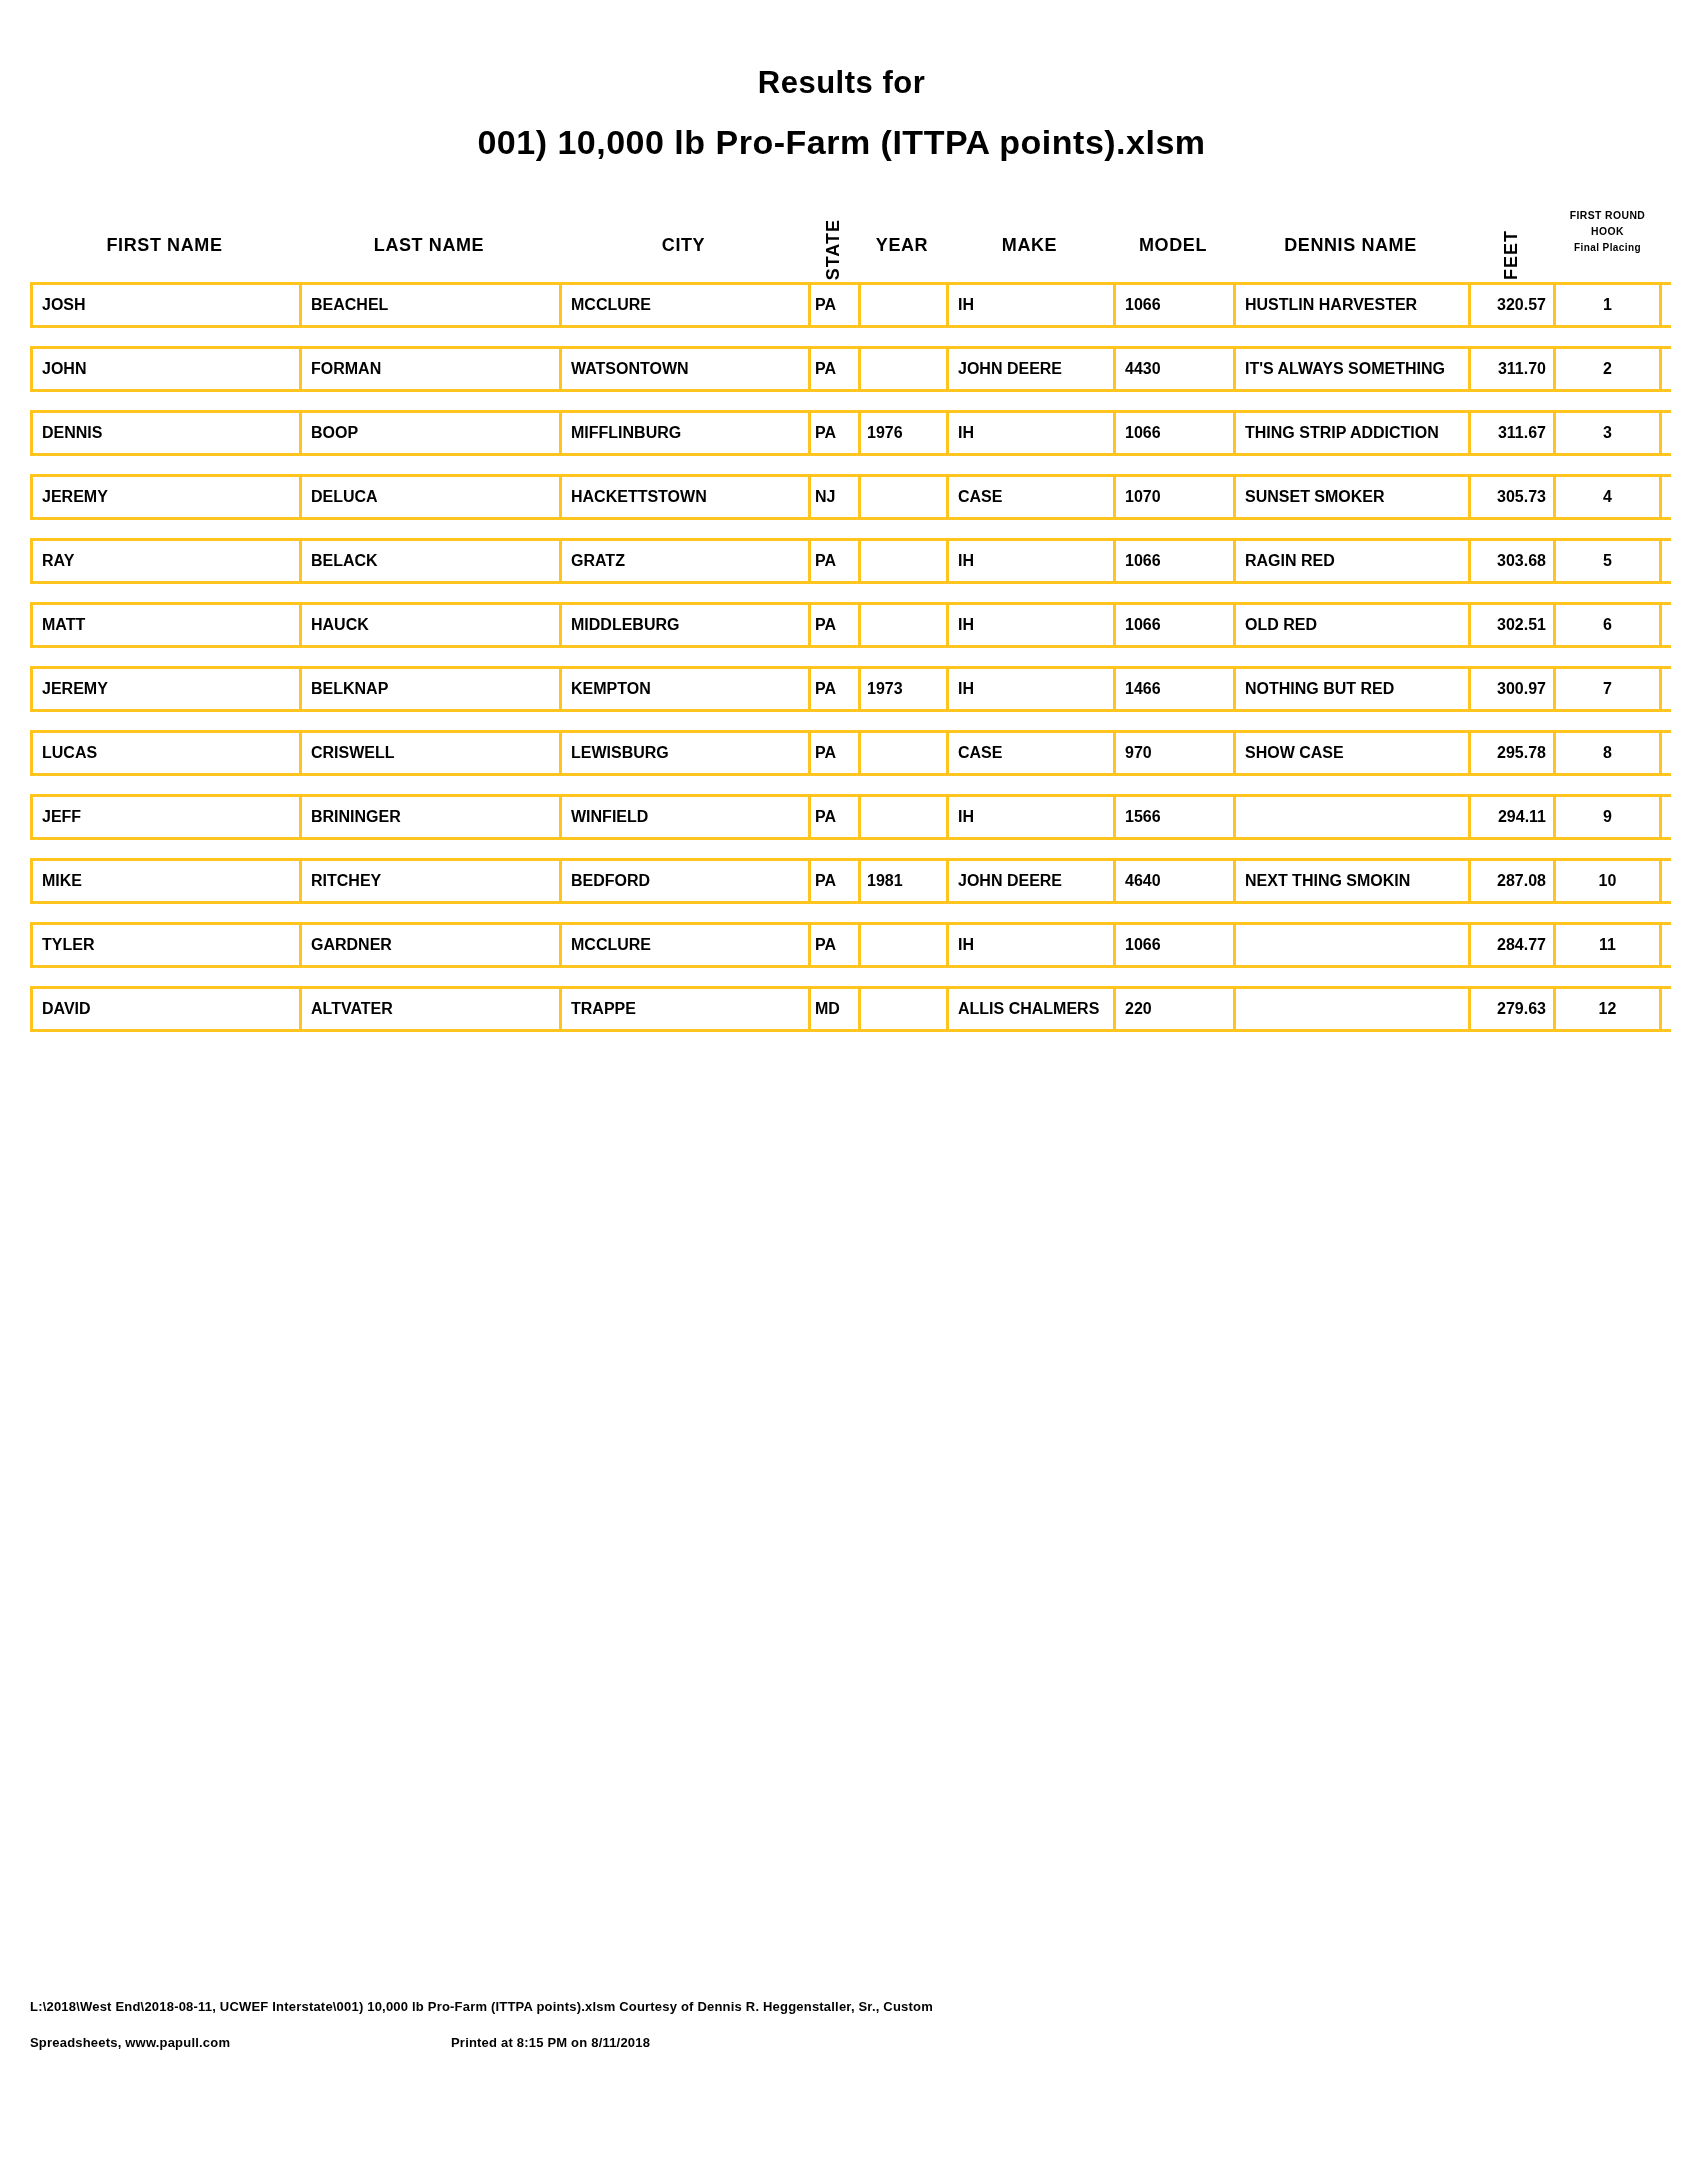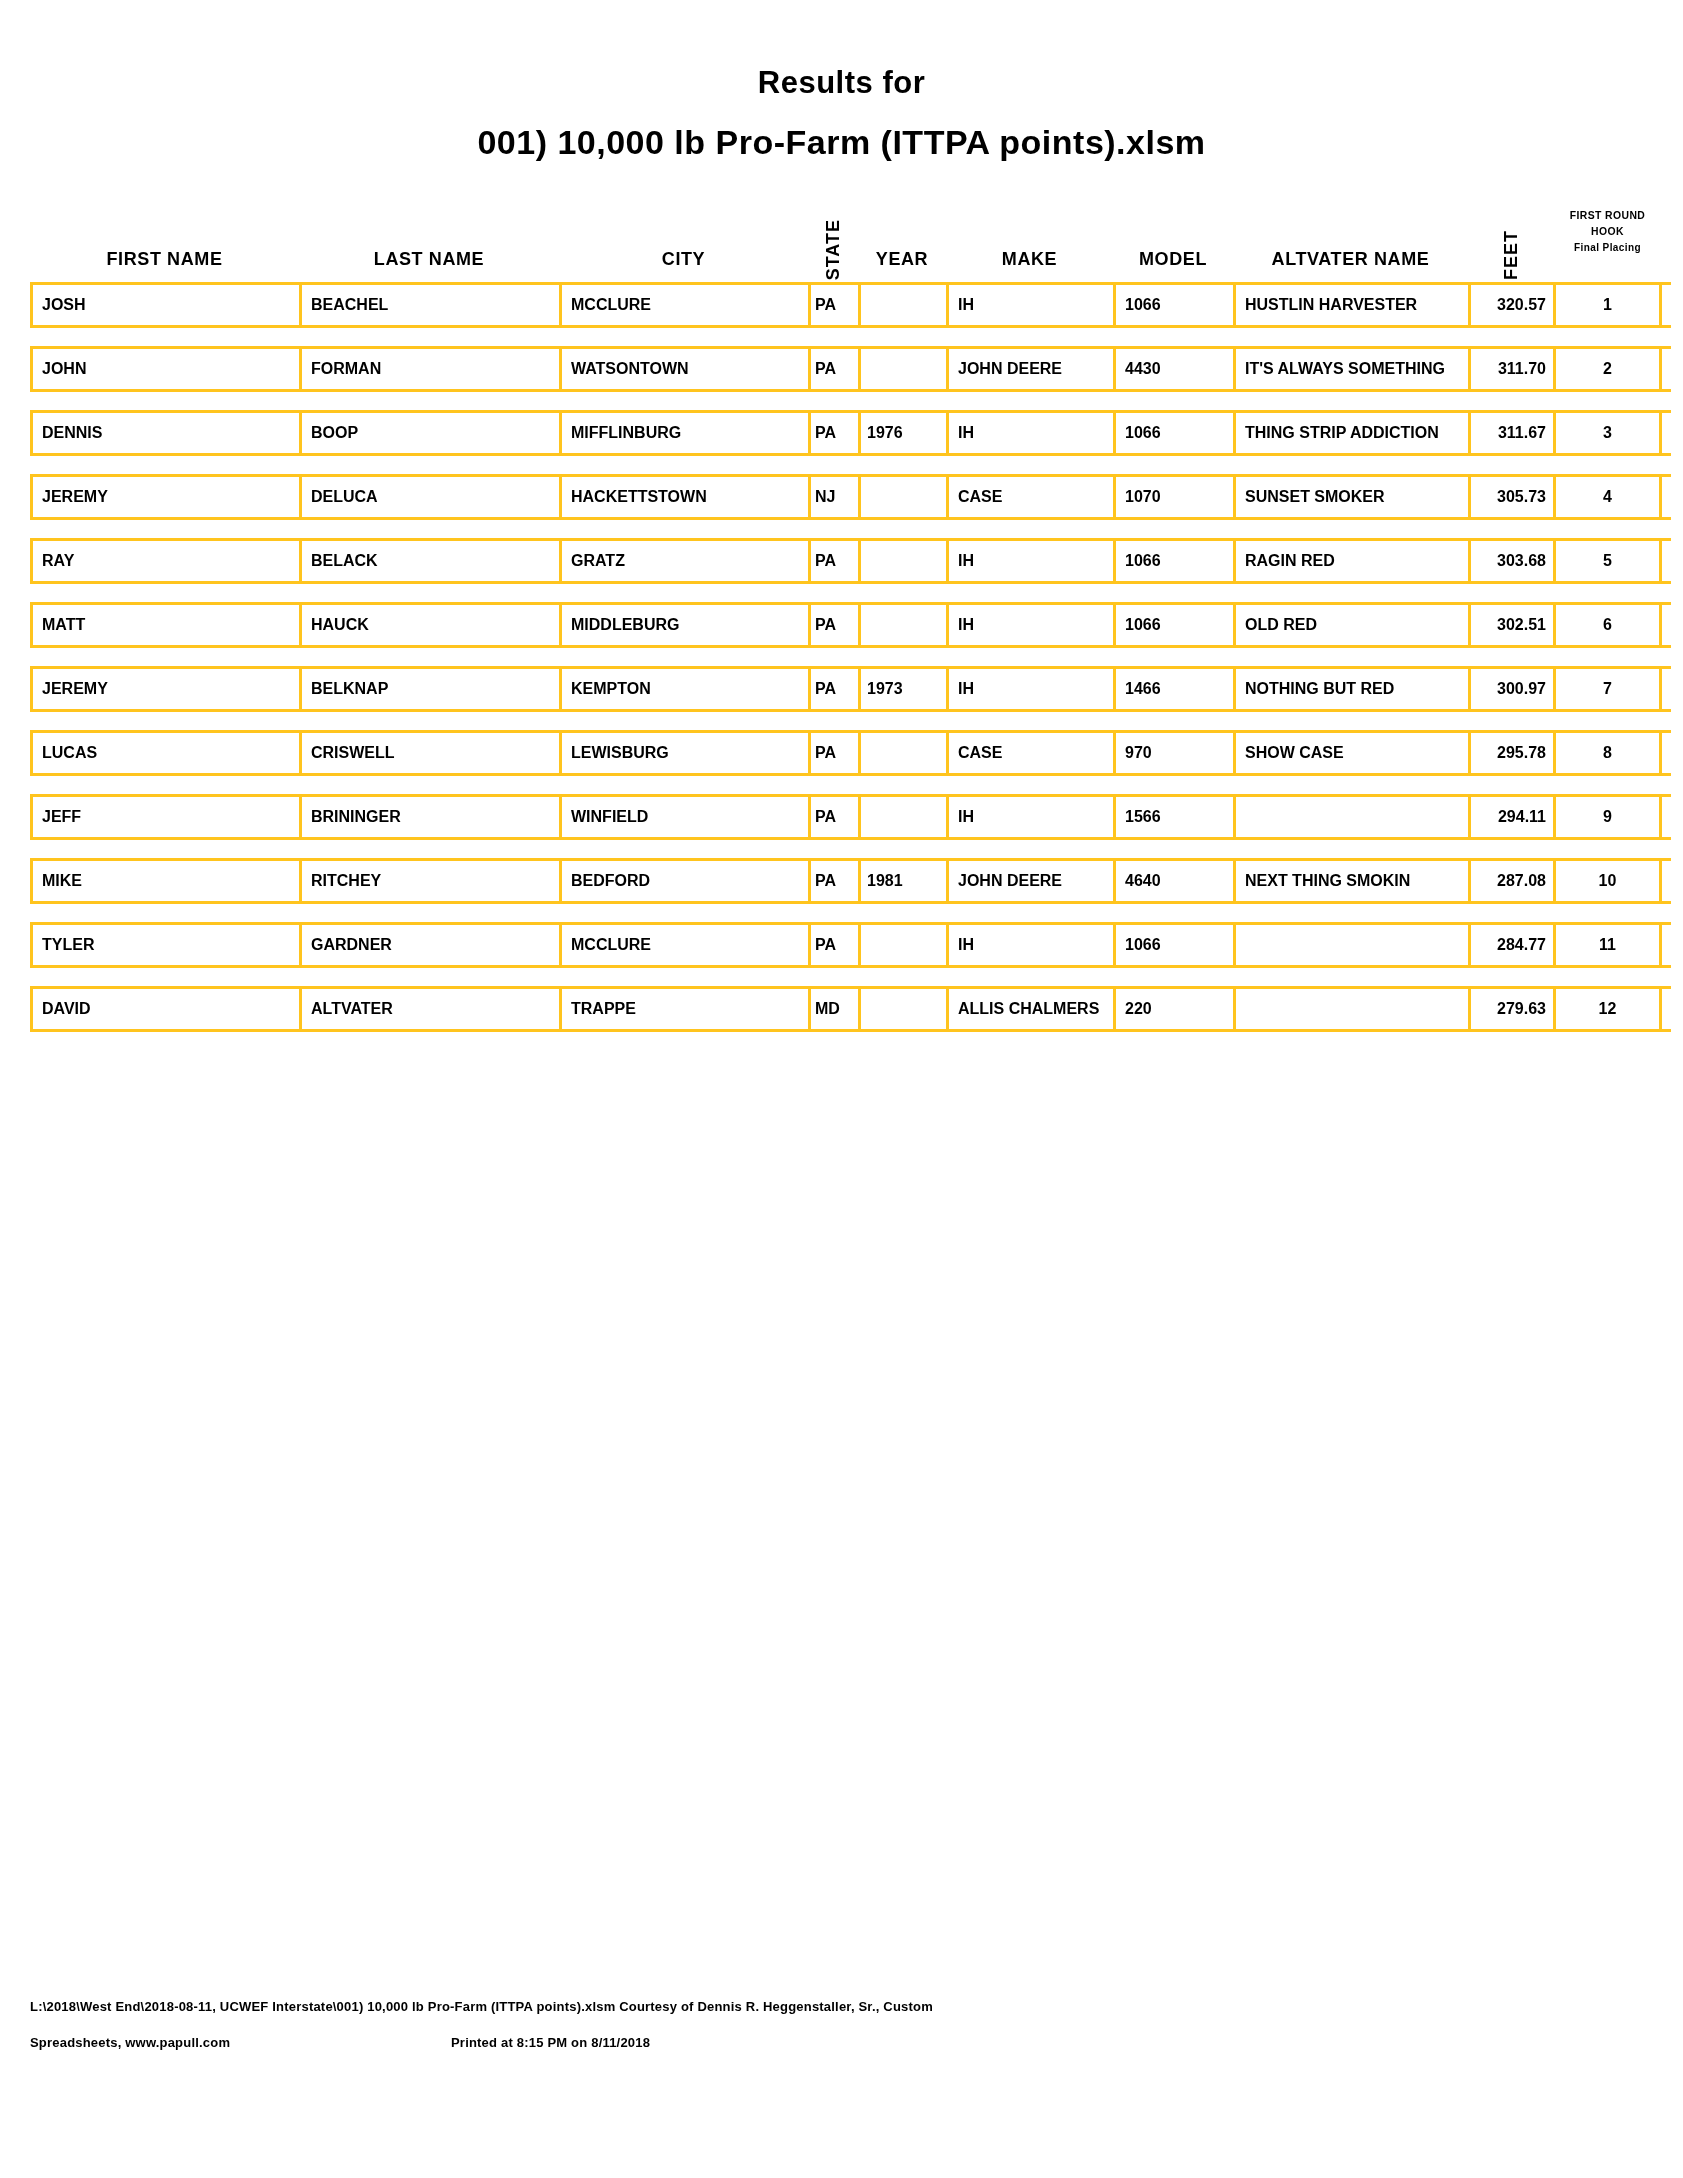--- a/index.html
+++ b/index.html
@@ -29,21 +29,21 @@
   .grid-cols {
     display: grid;
     grid-template-columns: 269px 260px 249px 50px 88px 167px 120px 235px 85px 109px 8px;
   }
 
   
   .header-row { height: 89px; align-items: end; }
   .h-cell {
     justify-self: stretch; text-align: center;
     font-size: 18px; font-weight: bold; letter-spacing: 0.6px;
-    padding-bottom: 12px; white-space: nowrap; overflow: visible;
+    padding-bottom: 26px; white-space: nowrap; overflow: visible;
   }
   .h-cell.v {
     writing-mode: vertical-rl; transform: rotate(180deg);
     justify-self: center; align-self: end;
     padding: 0; letter-spacing: 1px; line-height: 1;
     margin-bottom: 2px;
   }
   .h-cell.placing {
     padding-bottom: 26px; font-size: 10.4px; line-height: 16px; letter-spacing: 0.4px;
     white-space: normal;
@@ -92,21 +92,21 @@
   <div class="table-wrap">
 
     <div class="header-row grid-cols">
       <div class="h-cell">FIRST NAME</div>
       <div class="h-cell">LAST NAME</div>
       <div class="h-cell">CITY</div>
       <div class="h-cell v">STATE</div>
       <div class="h-cell">YEAR</div>
       <div class="h-cell">MAKE</div>
       <div class="h-cell">MODEL</div>
-      <div class="h-cell">ALTVATER NAME</div>
+      <div class="h-cell">DENNIS NAME</div>
       <div class="h-cell v">FEET</div>
       <div class="h-cell placing">
         <div>FIRST ROUND</div>
         <div>HOOK</div>
         <div class="sub">Final Placing</div>
       </div>
       <div class="h-cell"></div>
     </div>
 
     <div>

